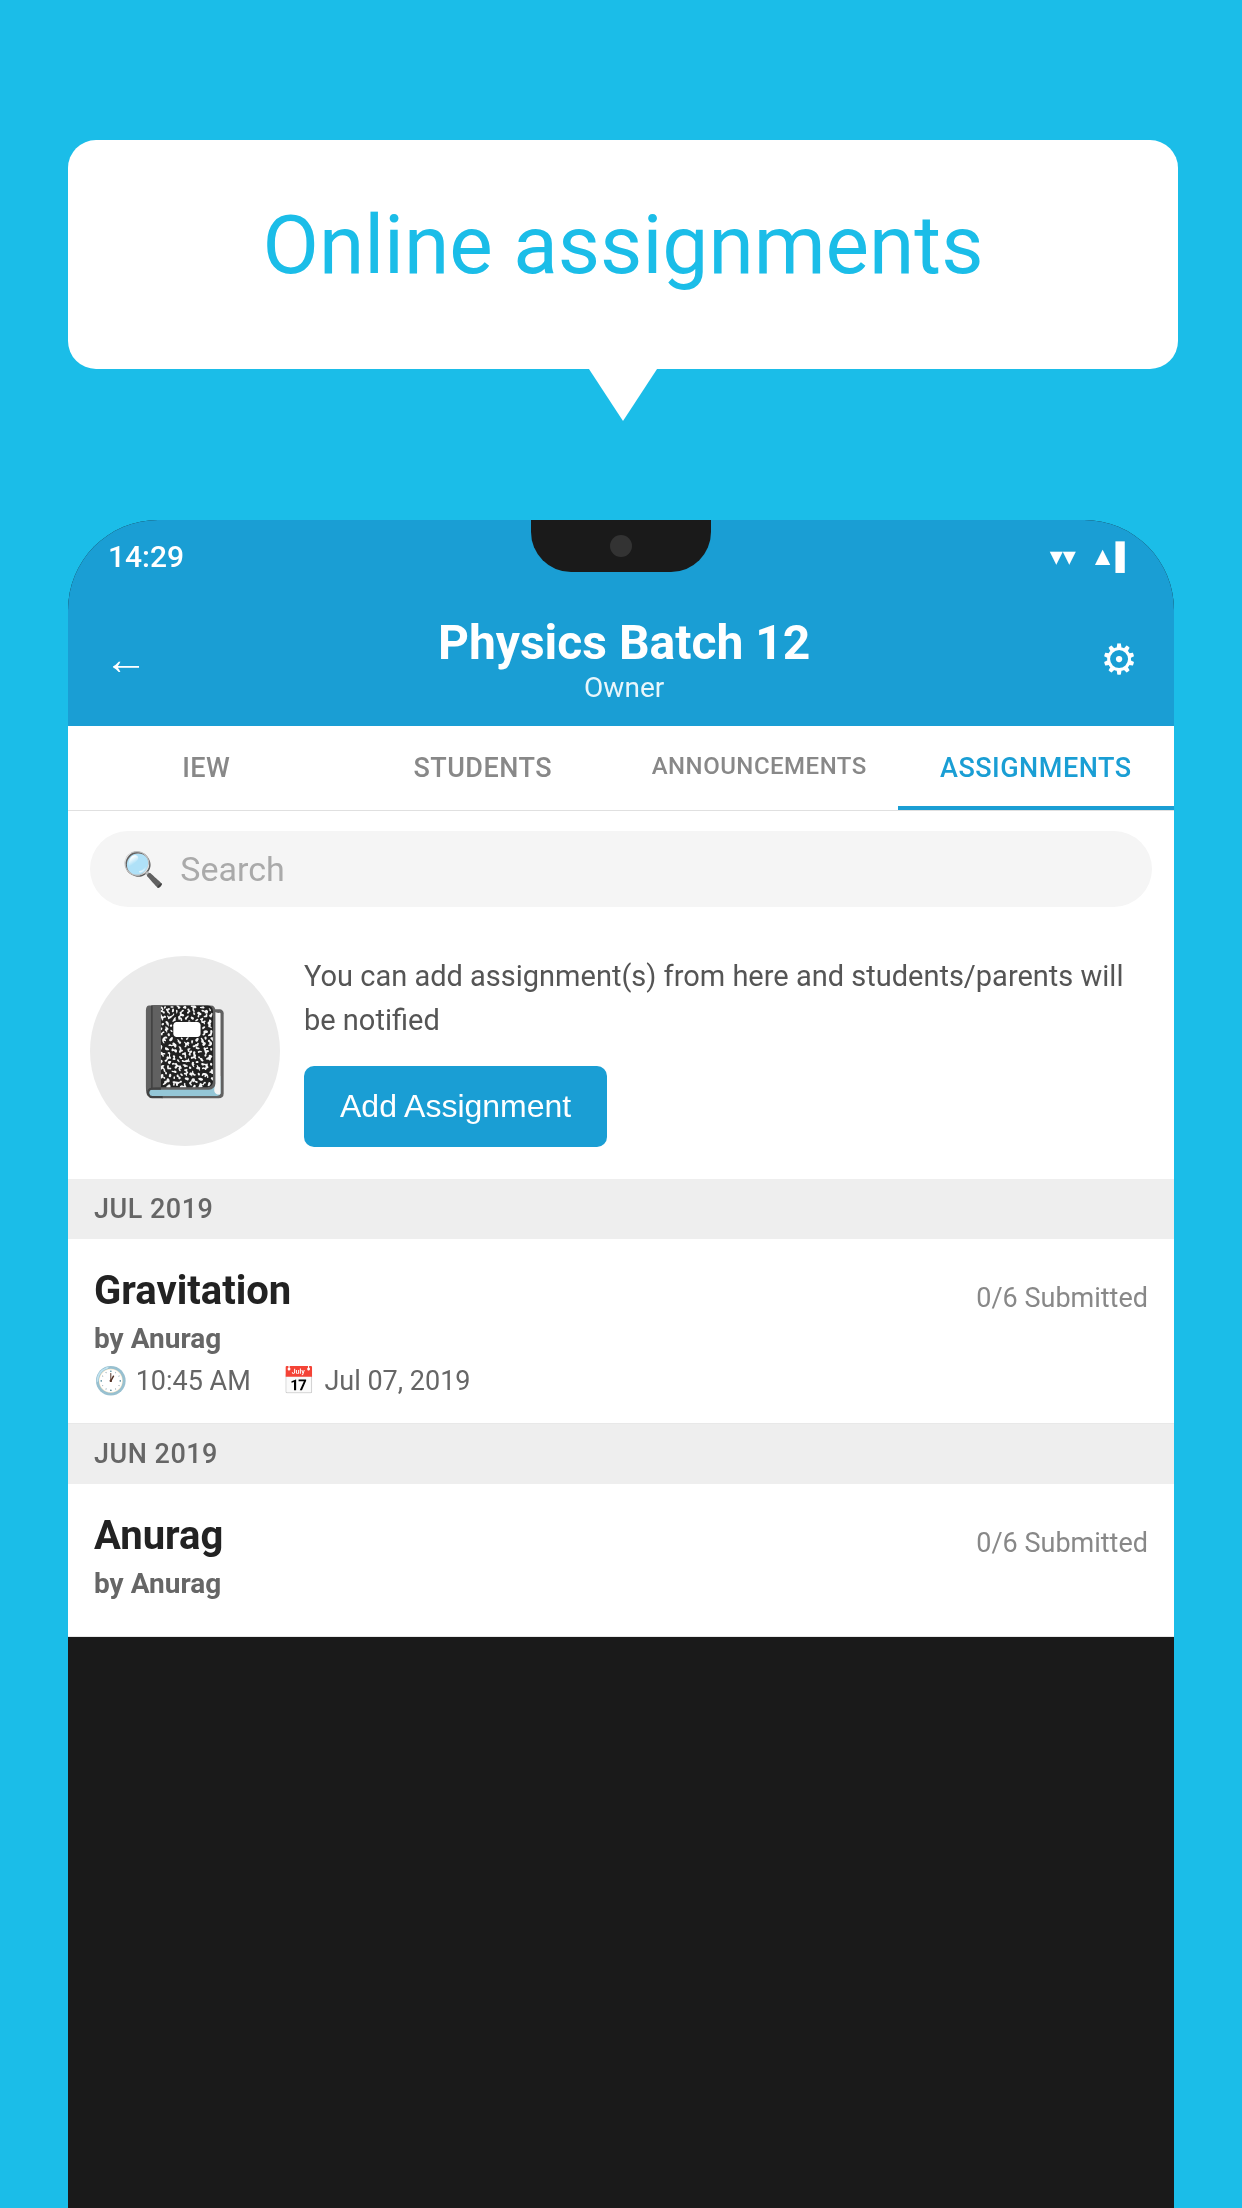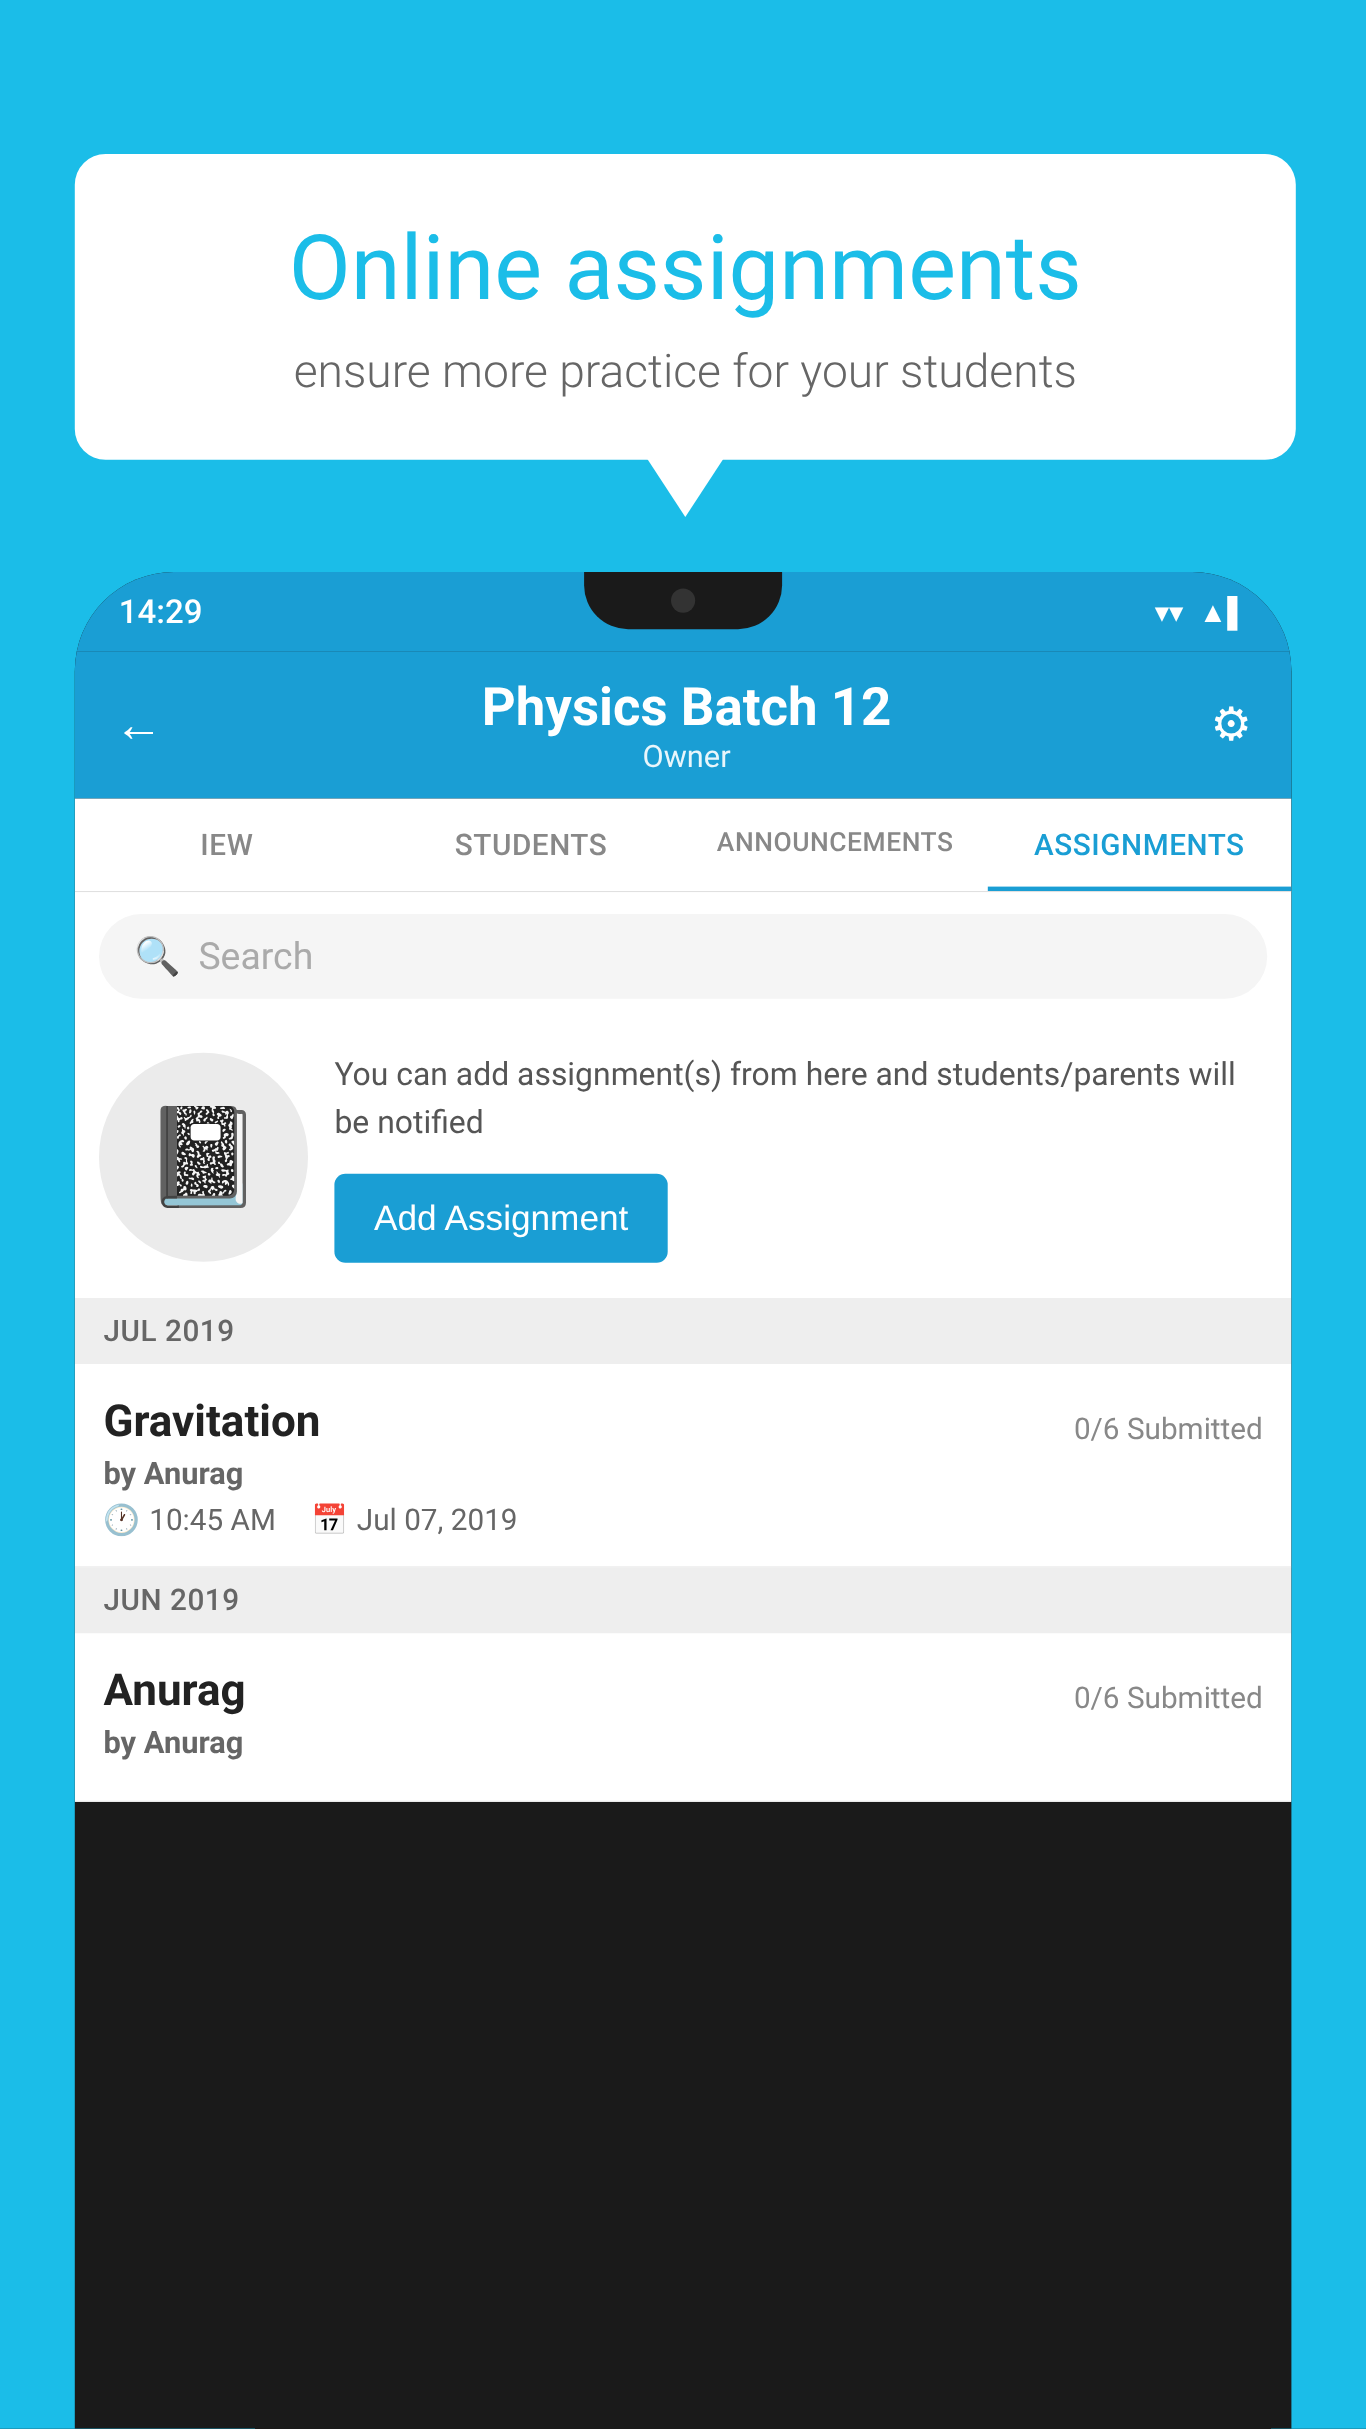--- a/index.html
+++ b/index.html
@@ -311,21 +311,20 @@
       font-size: 27px;
       color: #888;
     }
   </style>
 </head>
 <body>
 
 <div class="speech-bubble-container">
   <div class="speech-bubble">
     <div class="speech-bubble-title">Online assignments</div>
-    <div class="speech-bubble-subtitle">ensure more practice for your students</div>
   </div>
 </div>
 
 <div class="phone-frame">
 
   <div class="phone-status-bar">
     <span class="status-time">14:29</span>
     <div class="phone-notch">
       <div class="phone-camera"></div>
     </div>

